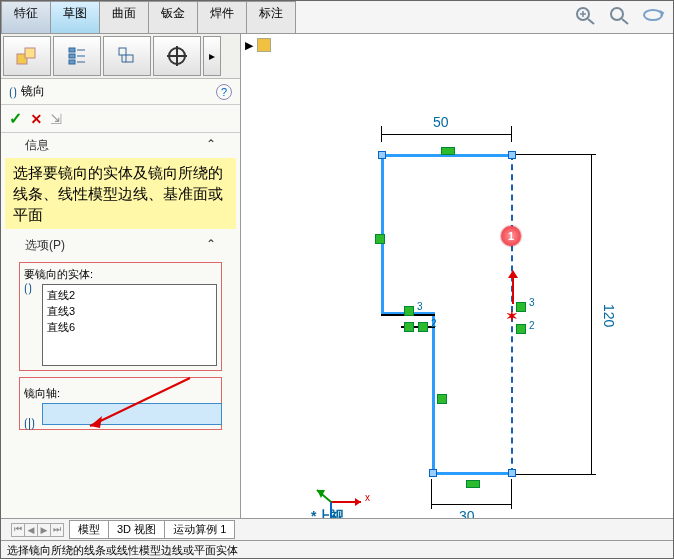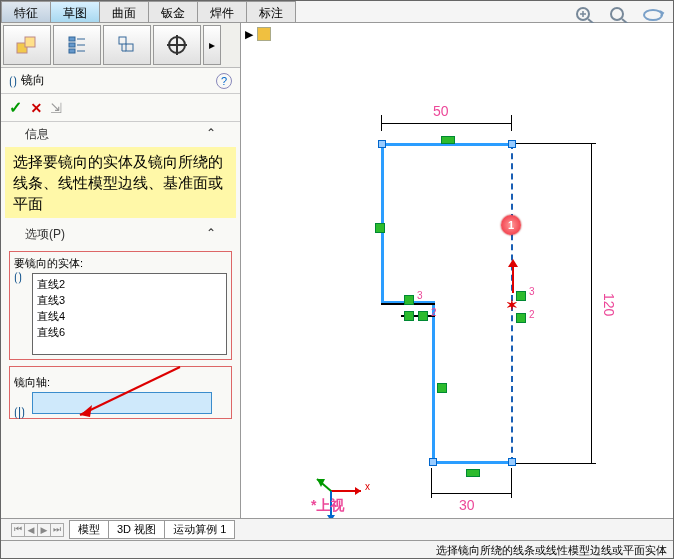--- a/index.html
+++ b/index.html
@@ -1,18 +1,18 @@
 <!DOCTYPE html>
 <html><head>
 <meta charset="utf-8">
 <style>
   * { box-sizing: border-box; margin: 0; padding: 0; font-family: "Microsoft YaHei", sans-serif; }
   body { width: 674px; height: 559px; background: #fff; font-size: 12px; overflow: hidden; border: 1px solid #666; position: relative; }
 
-  .tabs { display: flex; background: #f5f5f5; border-bottom: 1px solid #999; height: 22px; }
+  .tabs { display: flex; background: #f5f5f5; border-bottom: 1px solid #999; height: 33px; }
   .tab { padding: 3px 12px; border: 1px solid #999; border-bottom: none; background: #e8e8e8; margin-right: -1px; cursor: pointer; }
   .tab.active { background: linear-gradient(#d8f0ff,#a8d8f0); text-align: center; }
   .tab.first { background: linear-gradient(#e0e8f0,#c0d0e0); }
 
   .topicons { position: absolute; right: 6px; top: 2px; display: flex; gap: 6px; }
   .topicons .ico { width: 28px; height: 24px; display: flex; align-items: center; justify-content: center; cursor: pointer; }
 
   .body { display: flex; height: calc(100% - 22px - 40px); }
 
   .sidebar { width: 240px; background: #f9f9f6; border-right: 1px solid #999; display: flex; flex-direction: column; }
@@ -24,53 +24,53 @@
   .prop-header .title { font-weight: normal; margin-left: 4px; }
   .help { margin-left: auto; color: #0066cc; cursor: pointer; border:1px solid #88b; border-radius:50%; width:16px; height:16px; text-align:center; line-height:14px; font-size:11px;}
 
   .okcancel { display: flex; gap: 8px; padding: 4px 8px; border-bottom: 1px solid #ccc; align-items:center;}
   .ok { color: #090; font-size: 16px; font-weight: bold; cursor:pointer;}
   .cancel { color: #c00; font-size: 14px; font-weight: bold; cursor:pointer;}
   .pin { color: #999; font-size: 14px; cursor:pointer;}
 
   .section-head { padding: 4px 24px; font-weight: normal; color: #333; display:flex; justify-content:space-between; cursor:pointer;}
   .info-box { background: #fff8a8; padding: 4px 8px; margin: 0 4px 4px 4px; font-size: 15px; line-height: 1.4; }
-  .options-body { padding: 4px 8px; }
+  .options-body { padding: 4px 18px; }
   .redbox { border: 1px solid #d66; padding: 4px; margin-bottom: 6px; position:relative; }
   .field-label { font-size: 11px; margin-bottom: 2px; }
   .listbox { background: #fff; border: 1px solid #666; height: 82px; padding: 2px 4px; font-size: 11px; overflow:auto; margin-left:18px;}
   .listbox div { line-height: 16px; }
   .sideicon { position:absolute; left:4px; top:18px; color:#0b4f8a;}
   .chkrow { display: flex; align-items: center; gap: 4px; font-size: 11px; }
   .blueinput { background: #cfe9fb; border: 1px solid #3a8ccc; height: 22px; width: 180px; margin-left:18px;}
   .arrow-red { position: absolute; pointer-events:none; }
 
   .canvas { flex: 1; position: relative; background: #fff; }
   .crumb { position: absolute; left: 4px; top: 4px; font-size: 11px; display:flex; align-items:center; gap:4px;}
   .crumb .part-ico { width:14px; height:14px; background:#f0c040; border:1px solid #aa8; }
 
   
   .sketch { position: absolute; left: 80px; top: 60px; width: 310px; height: 430px; }
-  .dim-text { font-size: 14px; color: #ec4899; position:absolute;}
+  .dim-text { font-size: 14px; color: #0369a1; position:absolute;}
   .reltag { position:absolute; background:#2dbb2d; border:1px solid #083; width:10px; height:10px; }
   .reltag.h { width:14px; height:8px; }
   .reltag.num { background:#2dbb2d; border:1px solid #083; color:#000; font-size:9px; padding:0 1px; height:10px; width:10px; line-height:9px;}
   .endpoint { position:absolute; width:8px; height:8px; border:1px solid #06c; background:#9cf;}
   .blueseg { position:absolute; background:#2a9dff;}
   .line-thin{ position:absolute; background:#000;}
   .centerline { position:absolute; border-left:2px dashed #1a5fb4;}
   .marker1 { position:absolute; width:20px; height:20px; border-radius:50%; background:radial-gradient(#f99,#e23); color:#fff; font-size:11px; font-weight:bold; display:flex; align-items:center; justify-content:center; box-shadow:0 0 2px #a00;}
   .redstar { position:absolute; color:#d00; font-size:14px; font-weight:bold;}
   .origin-arrow { position:absolute; }
 
   .footer-tabs { position:absolute; bottom:18px; left:0; right:0; height:22px; border-top:1px solid #999; background:#f4f4f4; display:flex; align-items:center; padding-left:10px; font-size:11px;}
   .ft-tab { border:1px solid #999; background:#fff; padding:1px 8px; margin-right:-1px; cursor:pointer;}
   .ft-nav { display:flex; margin-right:6px;}
   .ft-nav span{ border:1px solid #aaa; width:14px; height:14px; display:flex; align-items:center; justify-content:center; color:#888; cursor:pointer; margin-right:-1px; font-size:9px;}
-  .statusbar { position:absolute; bottom:0; left:0; right:0; height:18px; border-top:1px solid #999; background:#f4f4f4; padding:2px 6px; font-size:11px;text-align:right;}
+  .statusbar { position:absolute; bottom:0; left:0; right:0; height:18px; border-top:1px solid #999; background:#f4f4f4; padding:2px 6px; font-size:11px;}
 </style>
 </head>
 <body>
 
 <div class="tabs">
   <div class="tab first">特征</div>
   <div class="tab active">草图</div>
   <div class="tab">曲面</div>
   <div class="tab">钣金</div>
   <div class="tab">焊件</div>
@@ -158,21 +158,20 @@
       <span>选项(P)</span>
         <span>⌃</span>
     </div>
     <div class="options-body">
       <div class="redbox">
         <div class="field-label">要镜向的实体:</div>
         <span class="sideicon">⟮⟯</span>
         <div class="listbox">
           <div>直线2</div>
           <div>直线3</div>
-          <div>直线4</div>
           <div>直线6</div>
         </div>
       </div>
 
       <div class="redbox" style="position:relative;">
         <div class="field-label" style="margin-top:4px;">镜向轴:</div>
         <span class="sideicon" style="top:38px;">⟮|⟯</span>
         <div class="blueinput"></div>
         <svg class="arrow-red" style="left:60px; top:-2px;" width="120" height="60">
             <line x1="110" y1="2" x2="10" y2="50" stroke="#d00" stroke-width="2"></line>

